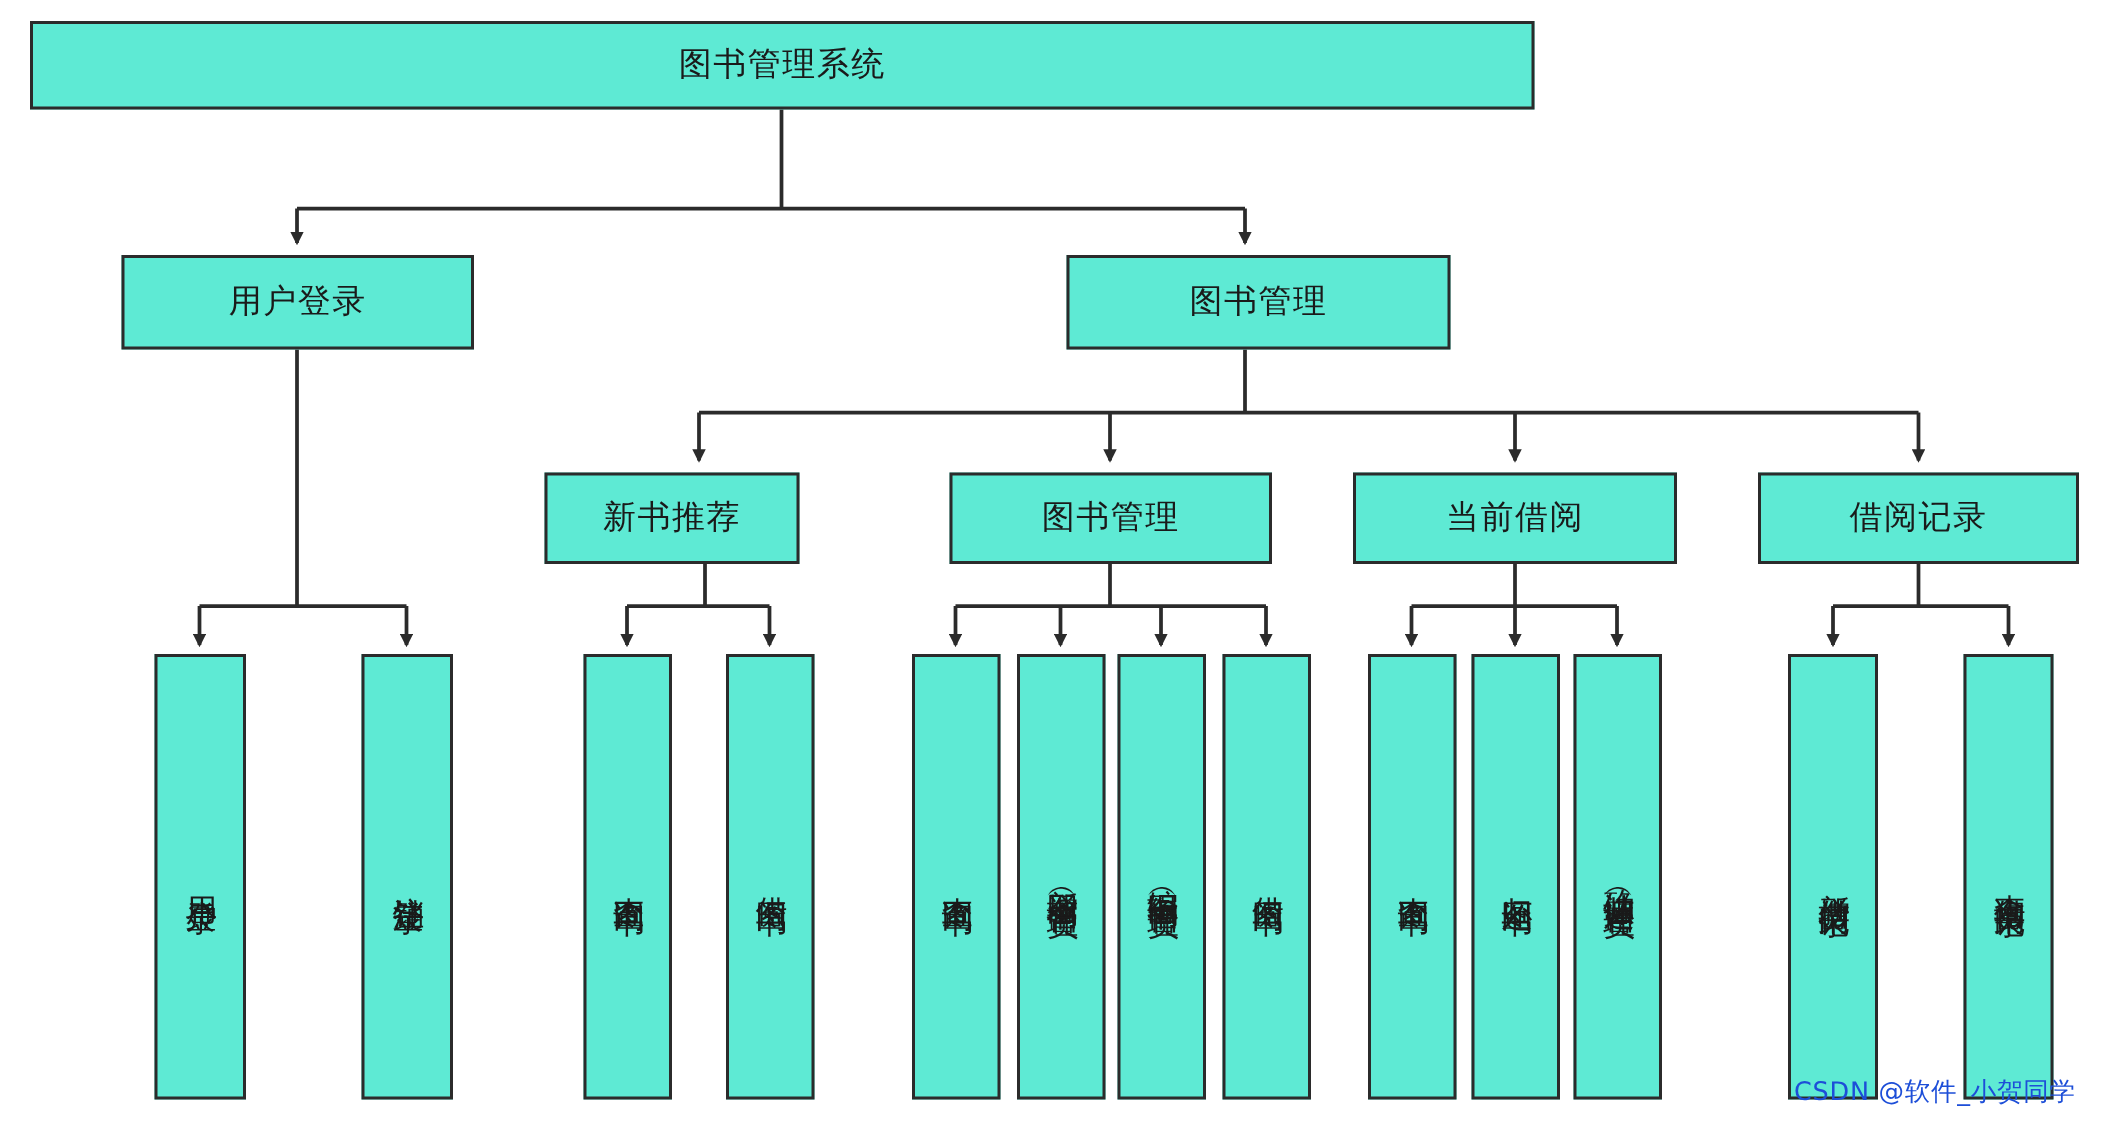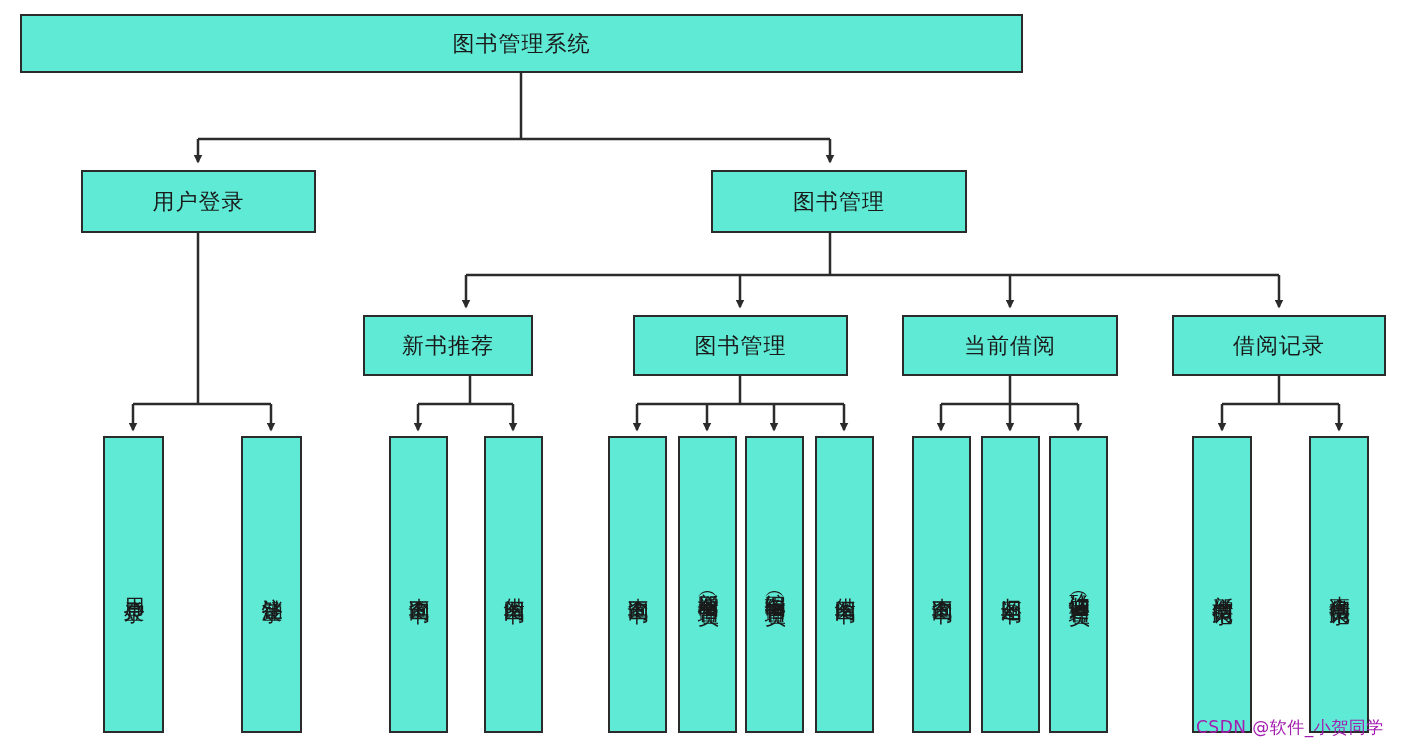--- a/index.html
+++ b/index.html
@@ -42,21 +42,21 @@
     font-size: 21px;
     line-height: 1.32;
     letter-spacing: 2px;
     white-space: normal;
     text-align: center;
     max-height: 100%;
   }
   .wm {
     position: absolute;
     font-size: 17px;
-    color: #a21caf;
+    color: #1d4ed8;
     letter-spacing: 0.5px;
     white-space: nowrap;
     pointer-events: none;
   }
   svg.edges {
     position: absolute;
     left: 0;
     top: 0;
     width: 1405px;
     height: 747px;

